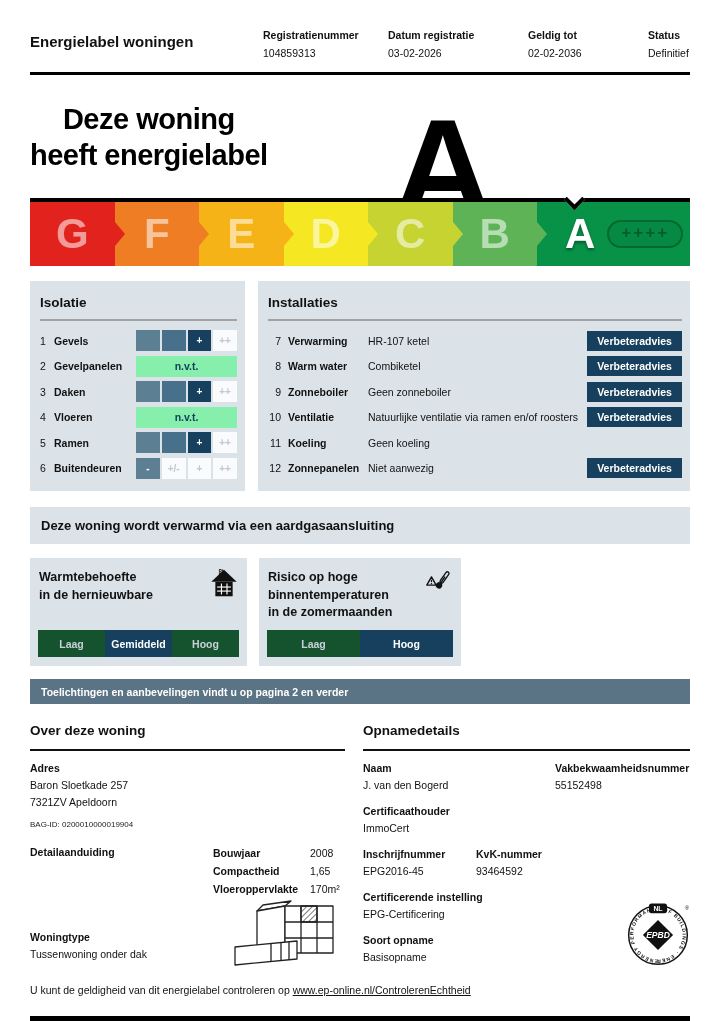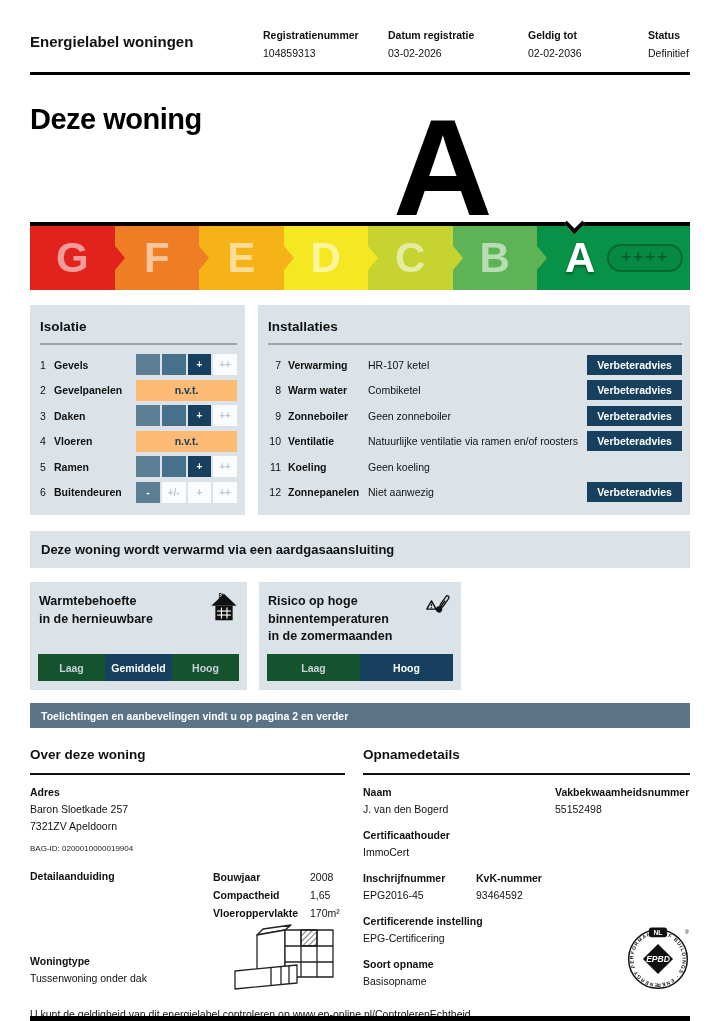--- a/index.html
+++ b/index.html
@@ -10,21 +10,21 @@
     font-family:"Liberation Sans", sans-serif; color:#111;
   }
   
   .header { position:relative; height:75px; margin:0 30px; border-bottom:3px solid #000; }
   .doc-title { position:absolute; left:0; top:33px; font-size:15px; font-weight:bold; }
   .hfield { position:absolute; top:29px; }
   .hfield .hlabel { font-size:10.5px; font-weight:bold; }
   .hfield .hvalue { font-size:10.5px; margin-top:6px; }
   .hf0 { left:233px; } .hf1 { left:358px; } .hf2 { left:498px; } .hf3 { left:618px; }
   
-  .hero { position:relative; margin:0 30px; height:147px;text-align:center; }
+  .hero { position:relative; margin:0 30px; height:123px;text-align:center; }
   .hero-text { position:absolute; left:0; top:26px; font-size:29px; font-weight:bold; line-height:36px; letter-spacing:-0.5px; color:#000; }
   .hero-letter { position:absolute; left:363px; top:-4px; font-size:138px; font-weight:bold; line-height:1.4; color:#000; }
   
   .scale { position:relative; margin:0 30px; }
   .topline { position:relative; height:4px; background:#000; z-index:3; }
   .notch { position:absolute; left:537px; top:-6px; width:15px; height:15px; background:#fff;
            border-right:4px solid #000; border-bottom:4px solid #000; transform:rotate(45deg); z-index:4; }
   .scale-bar { display:flex; height:64px; }
   .seg { position:relative; background:var(--c); display:flex; align-items:center; justify-content:center; }
   .seg.std { width:84.5px; }
@@ -44,21 +44,21 @@
   .rows { margin-top:7px; }
   .iso-row { display:flex; align-items:center; height:25.5px; }
   .iso-num { width:14px; font-size:10.5px; }
   .iso-label { flex:1; font-size:10.5px; font-weight:bold; }
   .rb { display:flex; gap:2px; width:101px; height:21px; }
   .rc { flex:1; display:flex; align-items:center; justify-content:center; font-size:10px; font-weight:bold; }
   .rc.f1 { background:#5d7f93; color:#fff; }
   .rc.f2 { background:#47708a; color:#fff; }
   .rc.f3 { background:#16405d; color:#fff; }
   .rc.off { background:#fafbfc; color:#bdc8d0; }
-  .nvt { width:101px; height:21px; background:#fdba74; color:#16405d; font-weight:bold; font-size:10.5px;
+  .nvt { width:101px; height:21px; background:#86efac; color:#16405d; font-weight:bold; font-size:10.5px;
          display:flex; align-items:center; justify-content:center; }
   .inst-row { display:flex; align-items:center; height:25.5px; }
   .inst-num { width:20px; text-align:right; padding-right:7px; font-size:10.5px; }
   .inst-label { width:80px; font-size:10.5px; font-weight:bold; }
   .inst-value { flex:1; font-size:10.5px; }
   .advies-btn { width:95px; height:20px; background:#16405d; color:#fff; font-size:10.5px; font-weight:bold;
     display:flex; align-items:center; justify-content:center; border:none; cursor:pointer; }
   .advies-spacer { width:95px; }
   
   .gas-banner { margin:16px 30px 0; height:37px; background:#dce3e8; display:flex; align-items:center;
@@ -124,20 +124,21 @@
     </div>
     <div class="hfield hf3">
       <div class="hlabel">Status</div>
       <div class="hvalue">Definitief</div>
     </div>
   </div>
 
   <div class="hero">
     <div class="hero-text">
       <div>Deze woning</div>
+      <div>heeft energielabel</div>
     </div>
     <div class="hero-letter">A</div>
   </div>
 
   <div class="scale">
     <div class="topline">
       <span class="notch"></span>
     </div>
     <div class="scale-bar">
       <div class="seg std" style="--c: #e2231d;">

